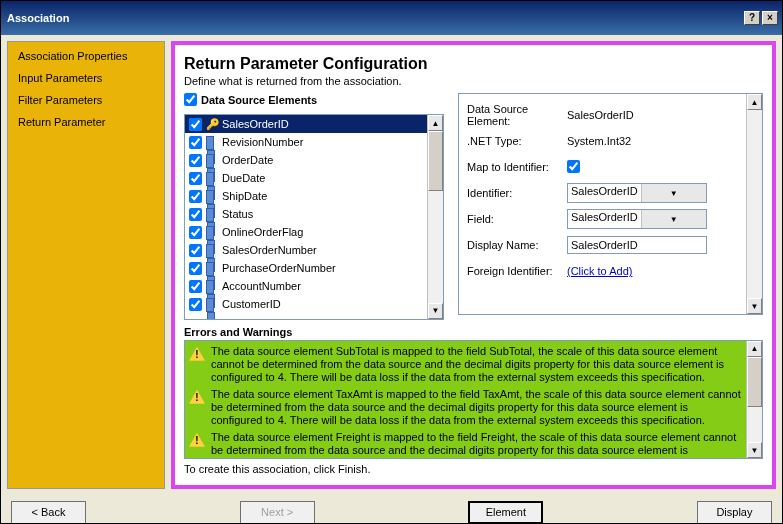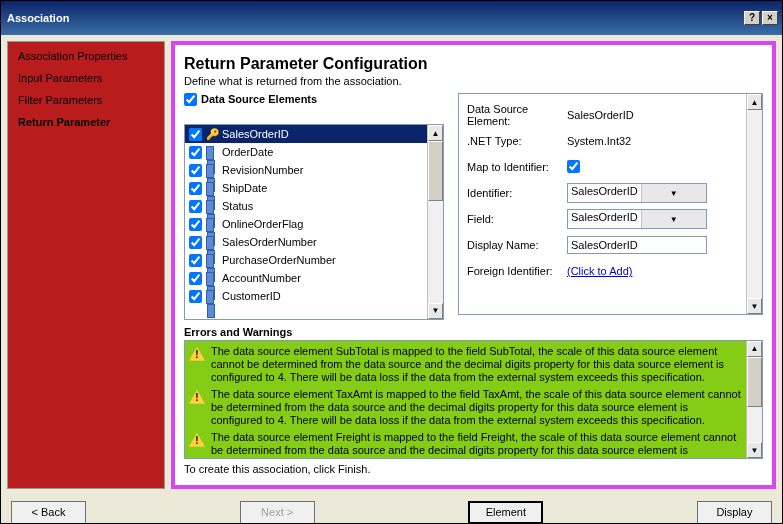--- a/index.html
+++ b/index.html
@@ -1,30 +1,30 @@
 <!DOCTYPE html>
 <html><head>
 <meta charset="utf-8">
 <style>
 *{box-sizing:border-box;margin:0;padding:0;font-family:Tahoma,Arial,sans-serif;font-size:11px}
 body{background:#ece9d8;width:783px;height:524px;overflow:hidden;border:1px solid #000}
 .titlebar{background:linear-gradient(#0a246a,#3a6ea5);color:#fff;height:34px;display:flex;align-items:center;padding:0 4px 0 6px;font-weight:bold}
 .titlebar .spacer{flex:1}
 .tb-btn{width:16px;height:14px;background:#d4d0c8;border:1px solid #fff;border-right-color:#404040;border-bottom-color:#404040;margin-left:2px;color:#000;font-size:10px;line-height:12px;text-align:center;font-family:Marlett,Arial;font-weight:bold;cursor:pointer}
 .content{display:flex;height:460px;padding:6px;gap:6px}
-.navpane{width:158px;border:1px solid #919b9c;background:#b91c1c;padding:8px 10px}
+.navpane{width:158px;border:1px solid #919b9c;background:#eab308;padding:8px 10px}
 .nav-item{margin-bottom:10px;color:#000;cursor:pointer}
-.nav-item.active{font-weight:bold}
+.nav-item.active{font-weight:normal}
 .main{flex:1;border:4px solid #d946ef;background:#fff;padding:10px 9px;display:flex;flex-direction:column;overflow:hidden}
 h1{font-size:16px;font-weight:bold;margin-bottom:2px}
 .subtitle{margin-bottom:6px}
 .cols{display:flex;gap:14px;height:240px}
 .col-left{width:260px;display:flex;flex-direction:column}
 .col-right{flex:1}
-.hdr-row{display:flex;margin-bottom:18px;font-weight:bold}
+.hdr-row{display:flex;align-items:center;margin-bottom:8px;font-weight:bold}
 .hdr-row input[type=checkbox]{margin-right:4px}
 .listbox{flex:1;border:1px solid #7f9db9;background:#fff;overflow:hidden;position:relative}
 .list-inner{position:absolute;inset:0 16px 0 0;overflow:hidden}
 .scroll-v{position:absolute;right:0;top:0;bottom:0;width:16px;background:#f0f0f0;border-left:1px solid #c0c0c0}
 .sbtn{height:16px;background:#e8e8e8;border:1px solid #fff;border-right-color:#808080;border-bottom-color:#808080;display:flex;align-items:center;justify-content:center;font-size:8px;color:#000;cursor:pointer}
 .sthumb{position:absolute;left:0;right:0;background:#d4d0c8;border:1px solid #fff;border-right-color:#808080;border-bottom-color:#808080}
 .li{display:flex;align-items:center;height:18px;padding:0 4px}
 .li.selected{background:#0a246a;color:#fff}
 .li input[type=checkbox]{margin-right:4px}
 .icon-col{display:inline-block;width:14px;height:12px;margin-right:2px}
@@ -85,26 +85,31 @@
         <div class="listbox">
           <div class="list-inner" id="dse-list">
               <div class="li selected">
                 <input type="checkbox" checked="" style="">
                 <span class="icon-key">🔑</span>
                 <span>SalesOrderID</span>
               </div>
               <div class="li">
                 <input type="checkbox" checked="" style="">
                 <span class="icon-col"></span>
+                <span>RevisionNumber</span>
+              </div>
+              <div class="li">
+                <input type="checkbox" checked="" style="">
+                <span class="icon-col"></span>
                 <span>OrderDate</span>
               </div>
               <div class="li">
                 <input type="checkbox" checked="" style="">
                 <span class="icon-col"></span>
-                <span>RevisionNumber</span>
+                <span>DueDate</span>
               </div>
               <div class="li">
                 <input type="checkbox" checked="" style="">
                 <span class="icon-col"></span>
                 <span>ShipDate</span>
               </div>
               <div class="li">
                 <input type="checkbox" checked="" style="">
                 <span class="icon-col"></span>
                 <span>Status</span>

